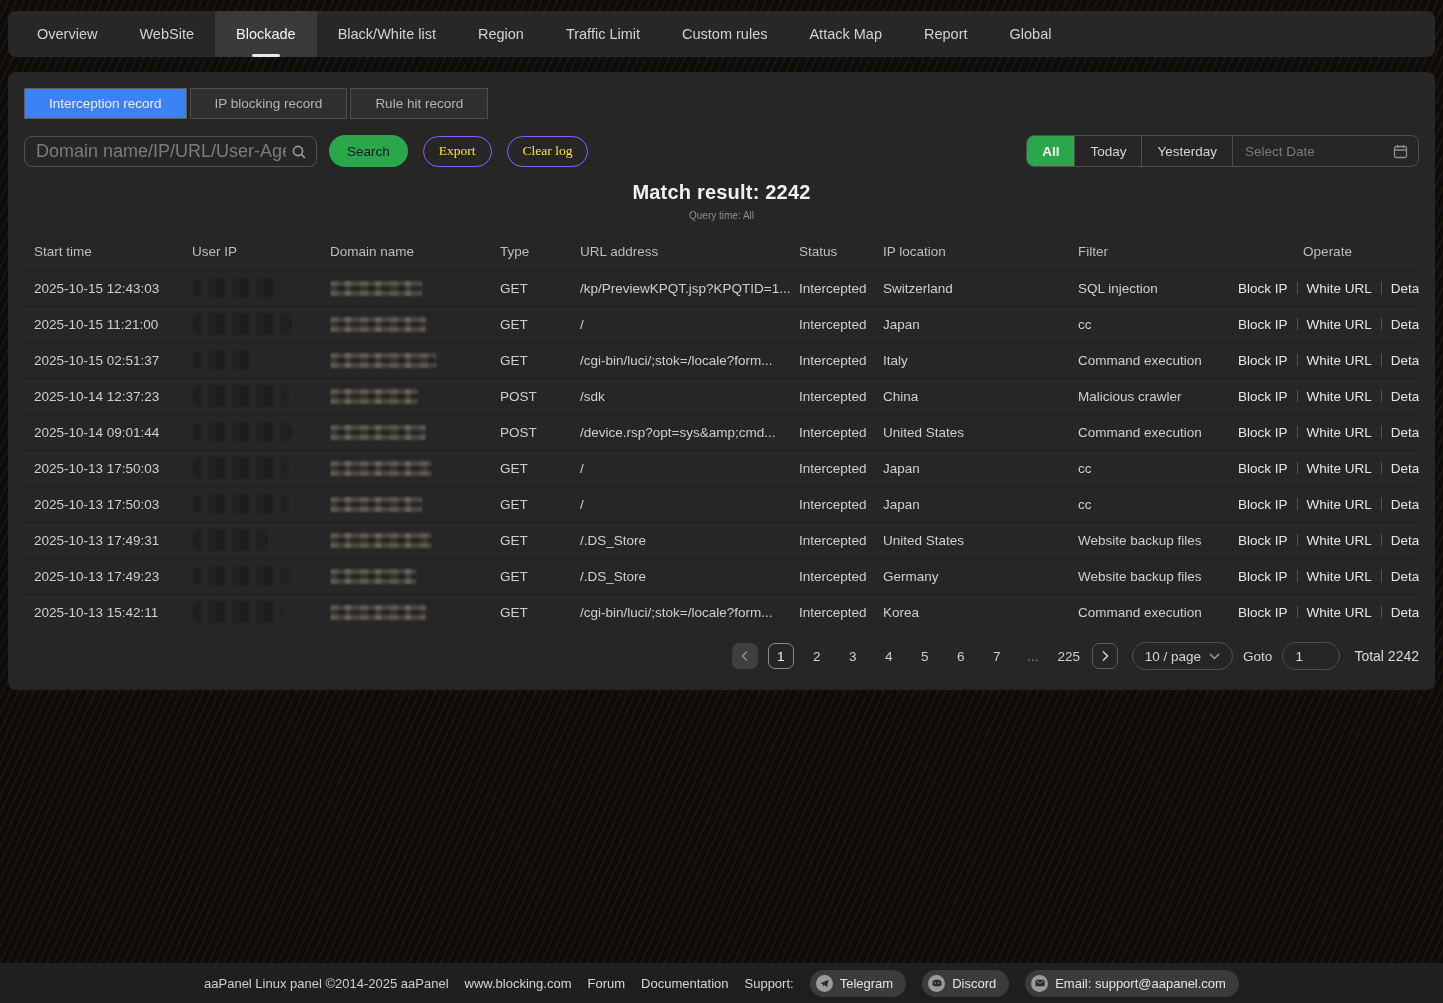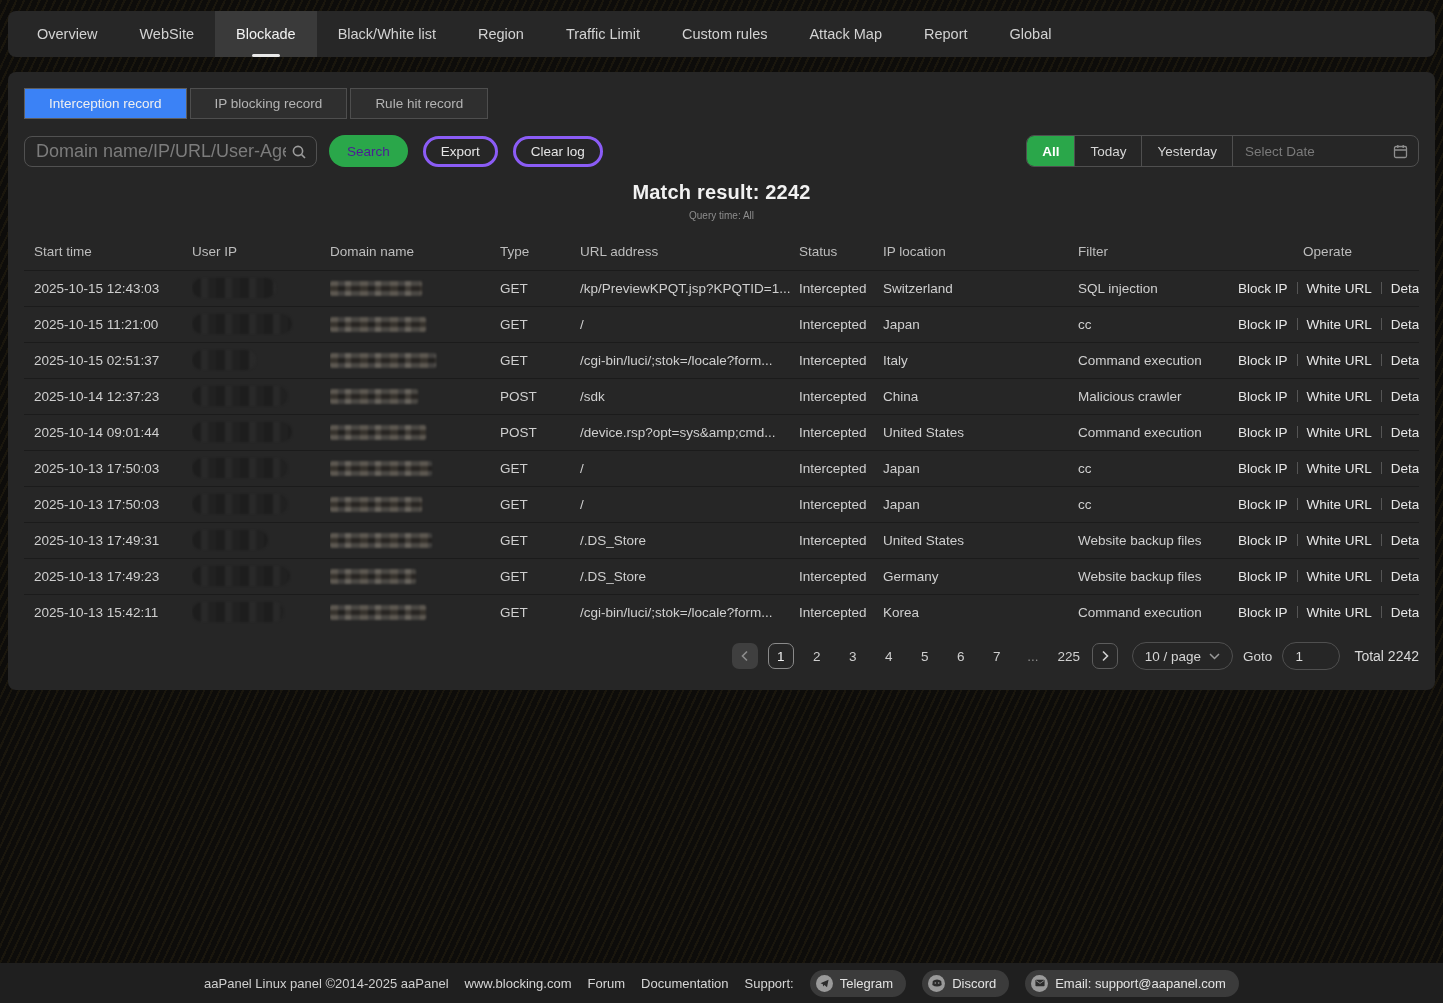--- a/index.html
+++ b/index.html
@@ -66,22 +66,22 @@
     font-family:inherit;
   }
   .search-box input::placeholder{ color:#7c7c7c; }
   .search-box .mag{ position:absolute; right:9px; top:7px; }
 
   .btn{
     height:31px; display:inline-flex; align-items:center; justify-content:center;
     border-radius:16px; font-size:13.5px; cursor:pointer; white-space:nowrap;
     font-family:inherit;
   }
-  .btn-green{ background:#2aa74a; color:#4c1d95; border:none; padding:16px 18px; margin-left:12px; }
-  .btn-ghost{ background:transparent; color:#e5e5e5; border:3px solid #8b5cf6; padding:0 15px; margin-left:15px; }
+  .btn-green{ background:#2aa74a; color:#0f172a; border:none; padding:16px 18px; margin-left:12px; }
+  .btn-ghost{ background:transparent; color:#fde047; border:1px solid #8b5cf6; padding:0 15px; margin-left:15px;font-family:Liberation Serif, serif; }
 
   .filter-group{
     margin-left:auto; display:flex; align-items:stretch; height:32px;
     border:1px solid #4f4f4f; border-radius:8px; overflow:hidden;
   }
   .seg{
     display:flex; align-items:center; padding:0 15px; font-size:13.5px;
     color:#d5d5d5; cursor:pointer; border-right:1px solid #4f4f4f; white-space:nowrap;
   }
   .seg.active{ background:#2aa74a; color:#fff; font-weight:bold; }

